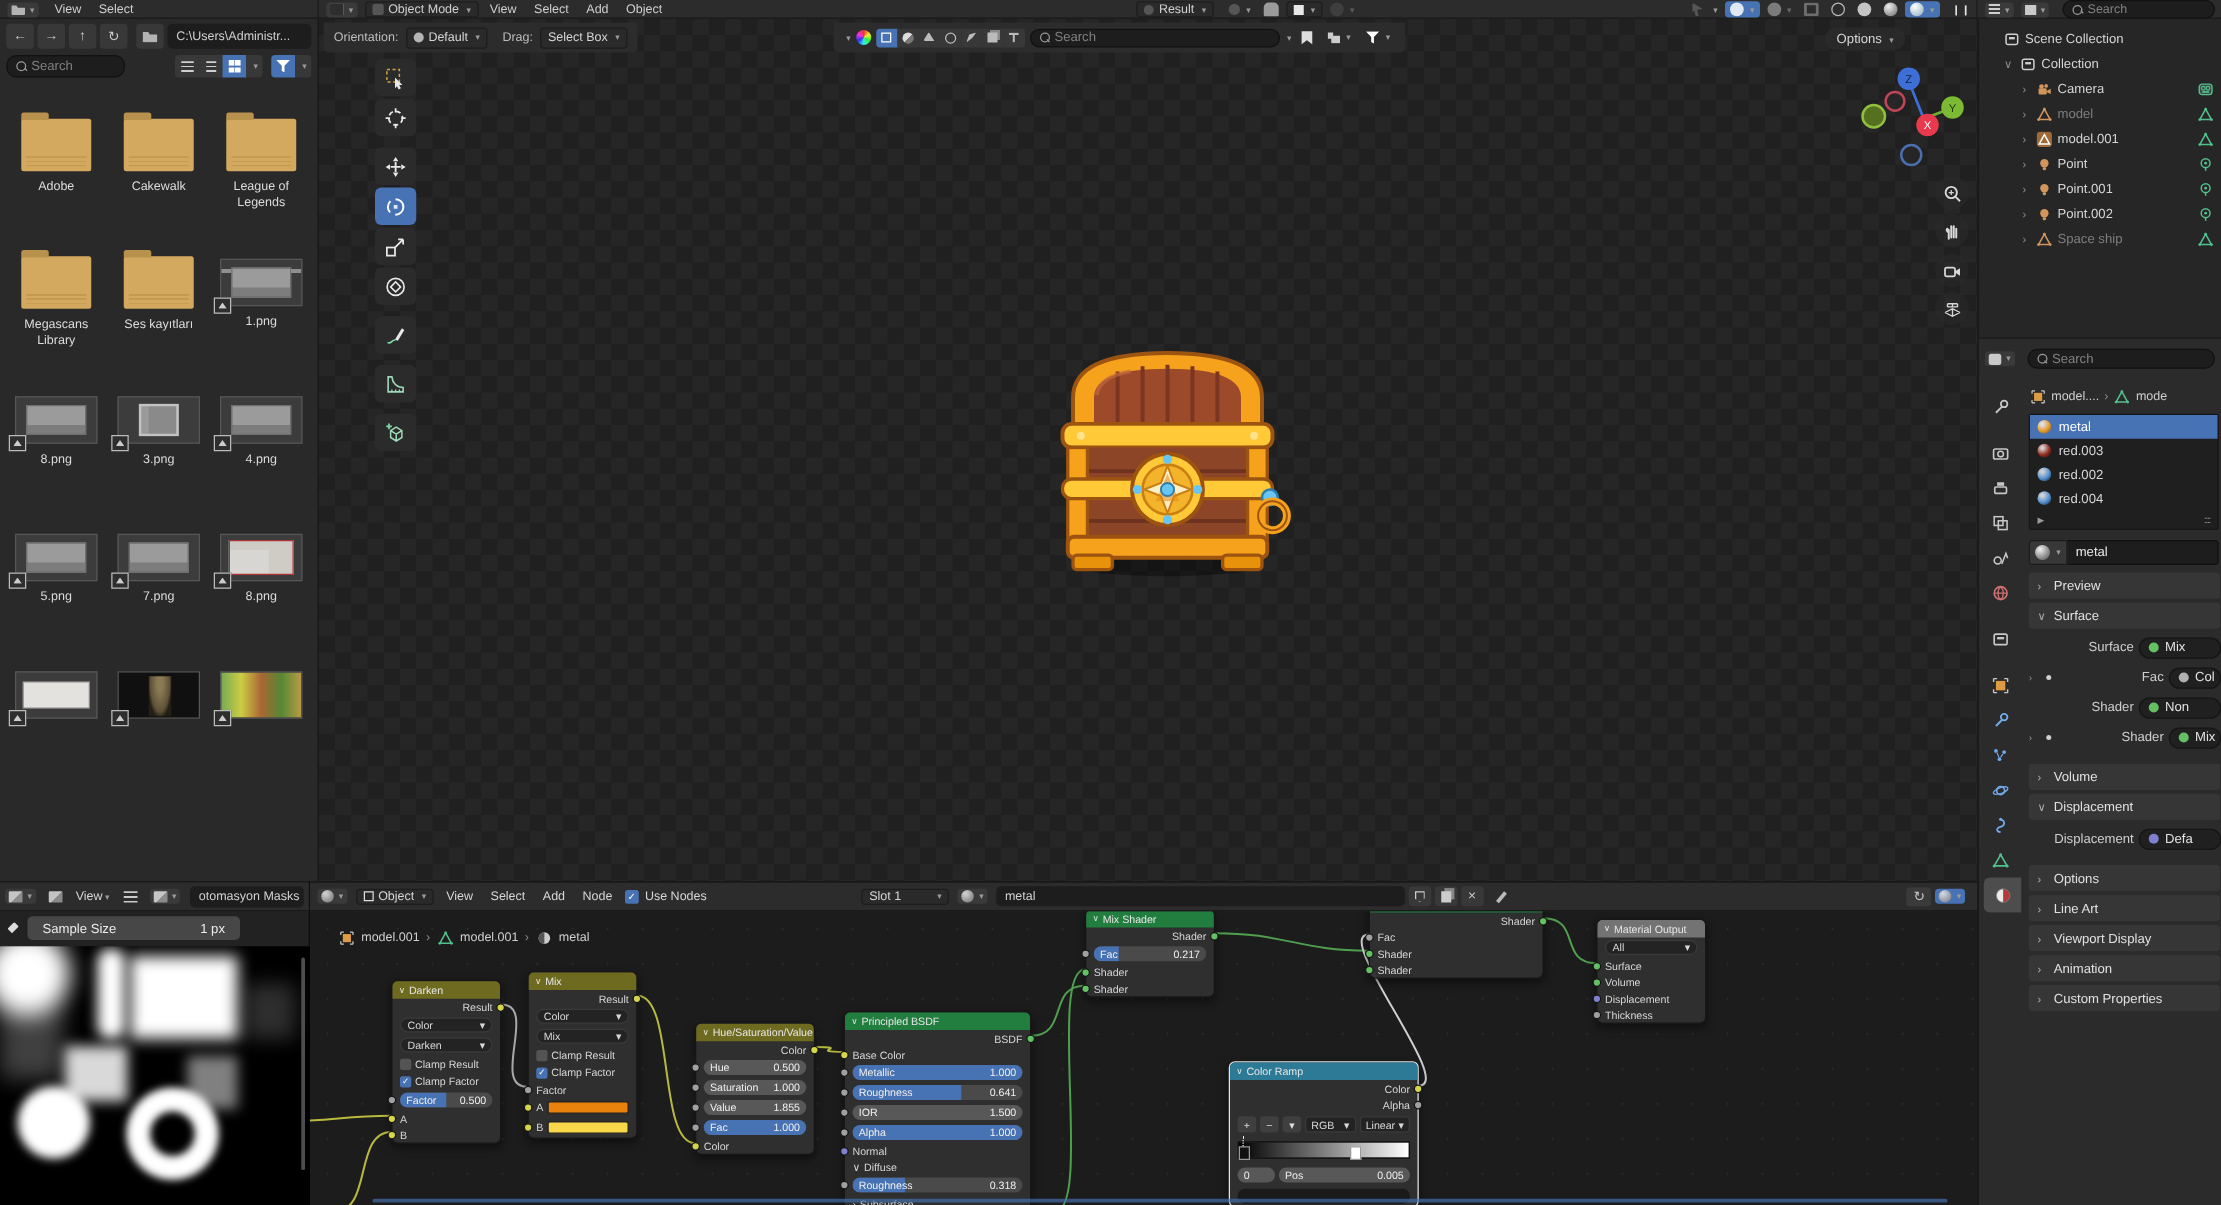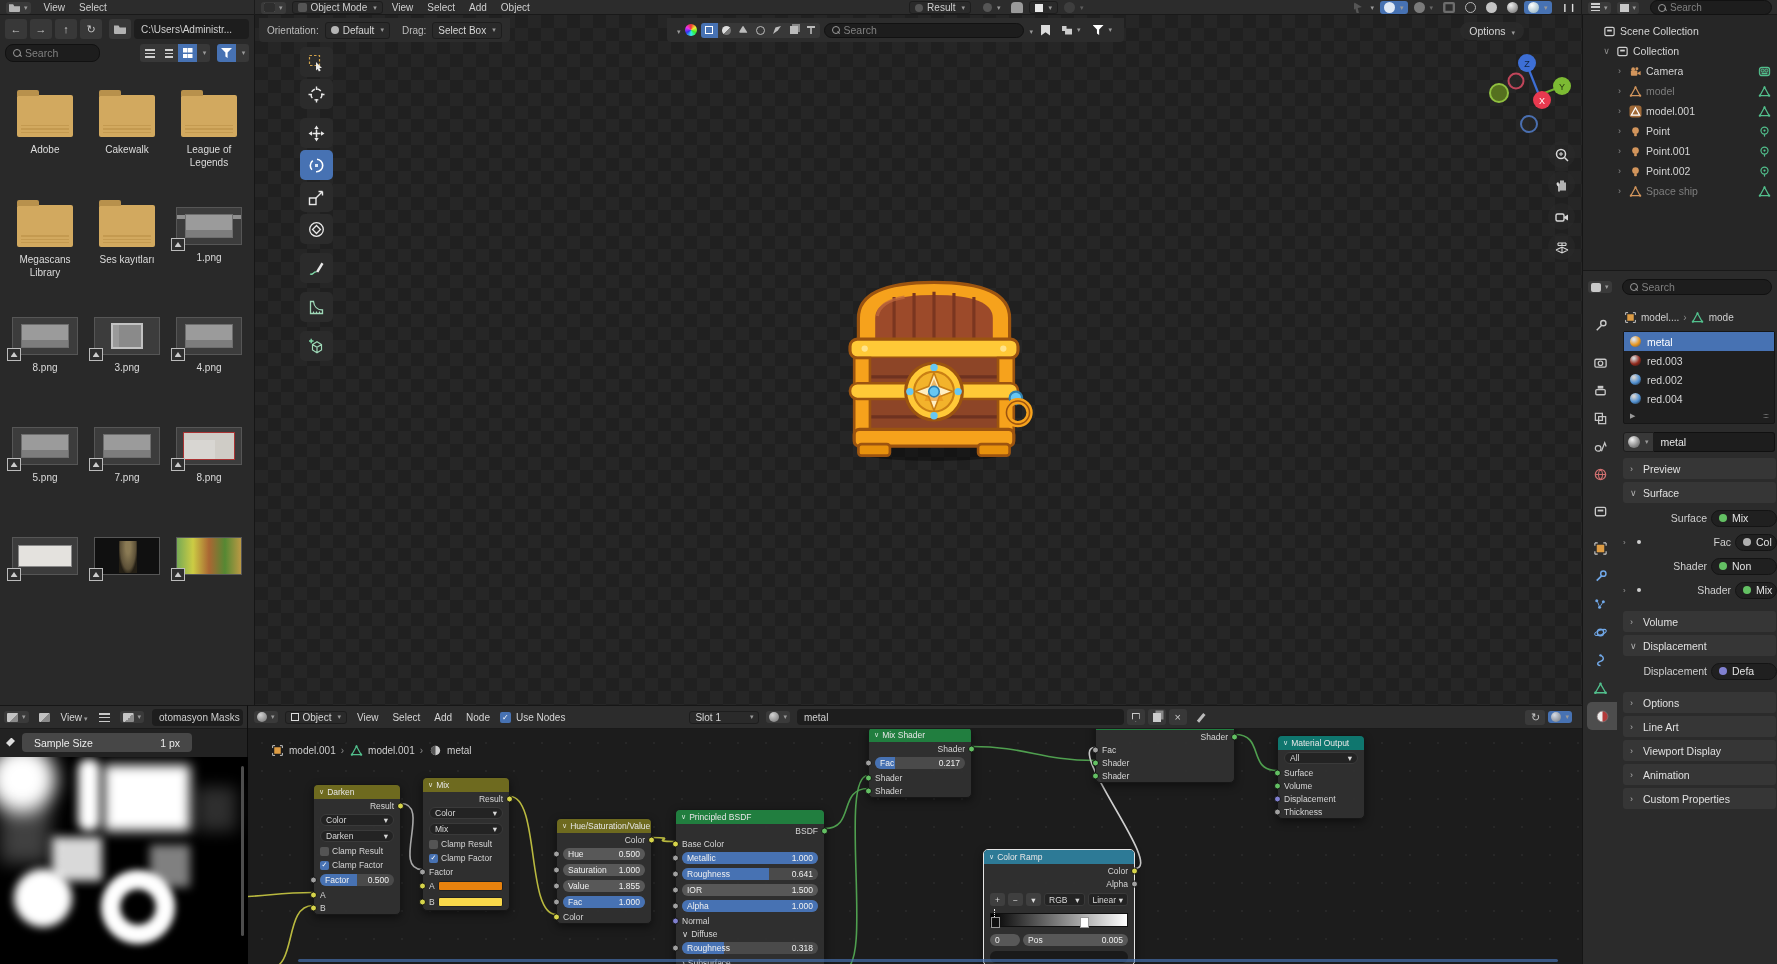--- a/index.html
+++ b/index.html
@@ -1392,21 +1392,21 @@
               <span class="pfield" style="flex: 1 1 0%;">
                 <span>Pos</span>
                 <span>0.005</span>
               </span>
             </div>
             <div class="nrow" style="height: 16px;">
               <span class="pfield" style="flex: 1 1 0%; background: rgb(26, 26, 26);"></span>
             </div>
           </div>
           <div class="node" style="left: 1029px; top: 6px; width: 88px;">
-            <div class="nhead" style="background: #0f766e;">
+            <div class="nhead" style="background: #737373;">
               <span class="tri">∨</span>
               <span>Material Output</span>
             </div>
             <div class="nrow" style="height: 16px;">
               <span class="ndd">
                 <span>All</span>
                 <span class="tri">▾</span>
               </span>
             </div>
             <div class="nrow" style="height: 13px;">

